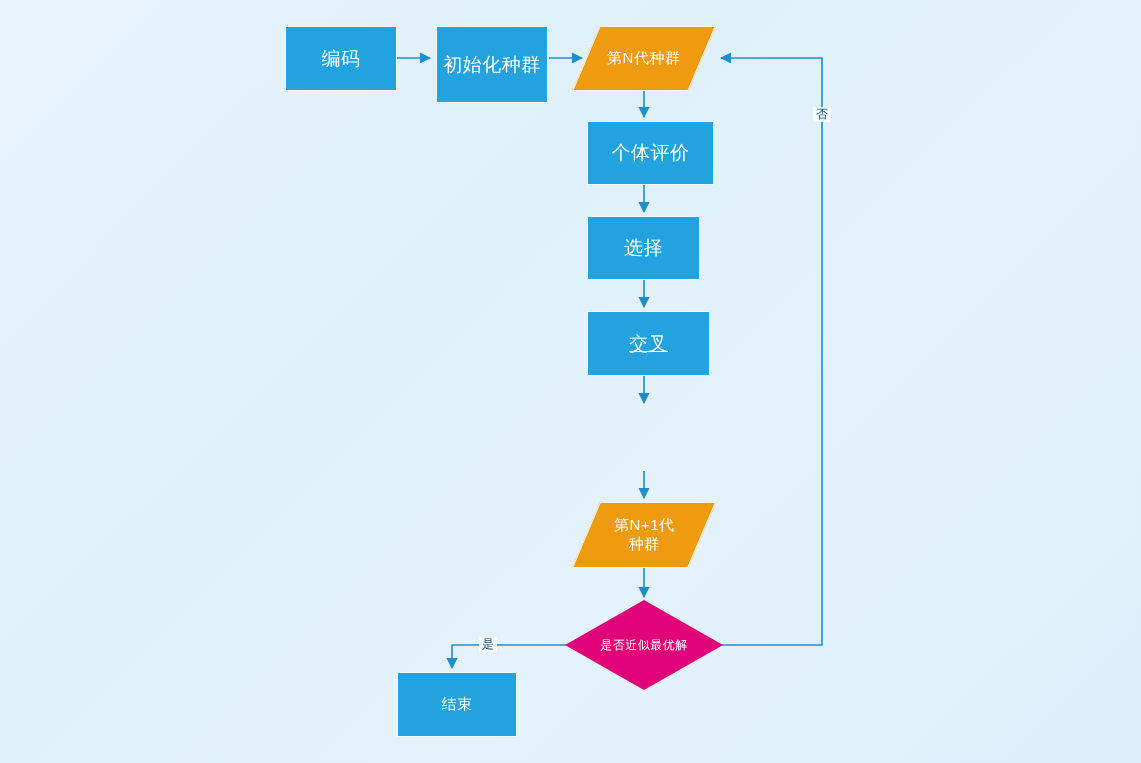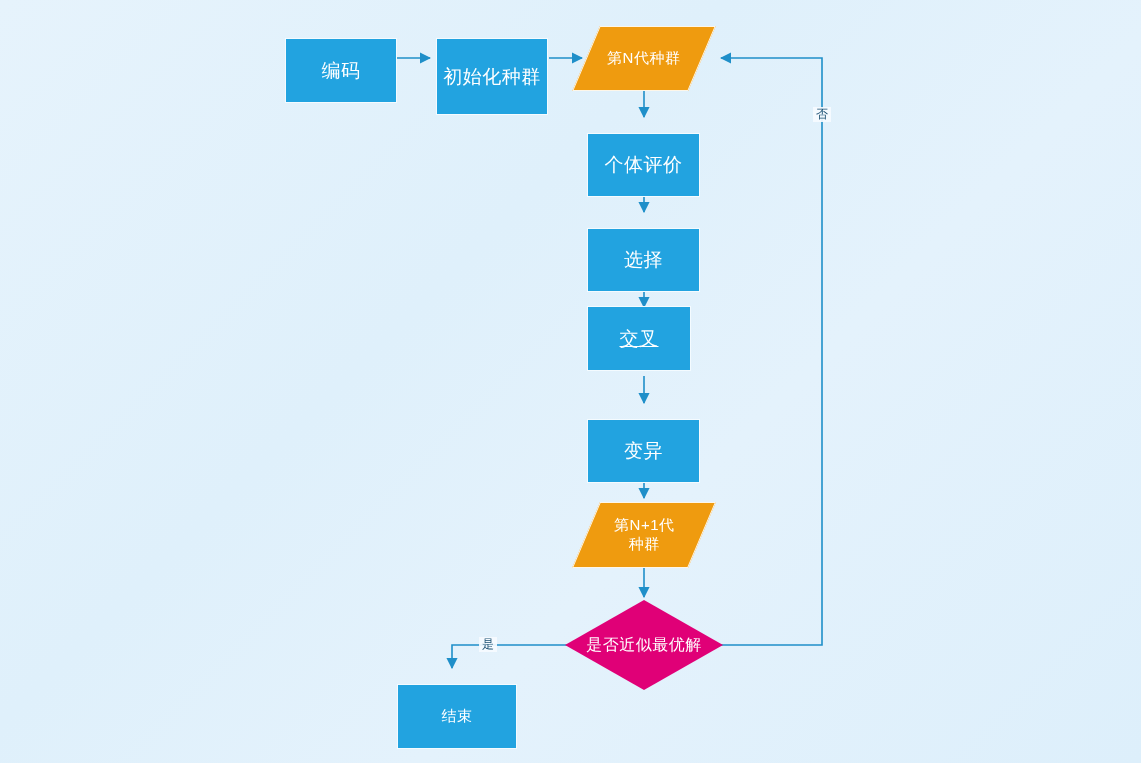--- a/index.html
+++ b/index.html
@@ -41,21 +41,20 @@
     user-select: none;
   }
   .node .lbl {
     display: block;
     white-space: pre-line;
   }
   .rect {
     background: #22a3e0;
     border: 1px solid #f4fbff;
     font-size: 19px;
-    margin-top: 12px;
   }
   .rect.small {
     font-size: 15px;
   }
   .para {
     background: #ef9b0f;
     font-size: 15px;
     border: 1px solid #fdf6e9;
     transform: skewX(-23deg);
   }
@@ -77,21 +76,21 @@
   .diamond-text {
     position: absolute;
     left: 0;
     top: 0;
     width: 100%;
     height: 100%;
     display: flex;
     align-items: center;
     justify-content: center;
     color: #ffffff;
-    font-size: 16px;
+    font-size: 12px;
     letter-spacing: 0.5px;
     user-select: none;
   }
   .edge-label {
     position: absolute;
     font-size: 12px;
     color: #1b4f72;
     background: rgba(246, 251, 255, 0.92);
     padding: 1px 3px;
     line-height: 1.1;
@@ -128,35 +127,32 @@
   </div>
 
   <div class="node rect" style="left:436px; top:26px; width:112px; height:77px;">
     <span class="lbl">初始化种群</span>
   </div>
 
   <div class="node para" style="left:586px; top:26px; width:116px; height:65px;">
     <span class="lbl">第N代种群</span>
   </div>
 
-  <div class="node rect" style="left:587px; top:121px; width:113px; height:64px;">
+  <div class="node rect" style="left:587px; top:121px; width:127px; height:64px;">
     <span class="lbl">个体评价</span>
   </div>
 
   <div class="node rect" style="left:587px; top:216px; width:113px; height:64px;">
     <span class="lbl">选择</span>
   </div>
 
-  <div class="node rect" style="left:587px; top:294px; width:104px; height:65px;text-decoration:underline;">
+  <div class="node rect" style="left:587px; top:311px; width:123px; height:65px;text-decoration:underline;">
     <span class="lbl">交叉</span>
   </div>
 
-  <div class="node rect" style="left:587px; top:407px; width:113px; height:64px;">
-    <span class="lbl">变异</span>
-  </div>
 
   <div class="node para" style="left:586px; top:502px; width:116px; height:66px;">
     <span class="lbl">第N+1代
 种群</span>
   </div>
 
   <div class="diamond-wrap" style="left:565px; top:600px; width:158px; height:90px;">
     <div class="diamond-shape"></div>
     <div class="diamond-text">是否近似最优解</div>
   </div>

